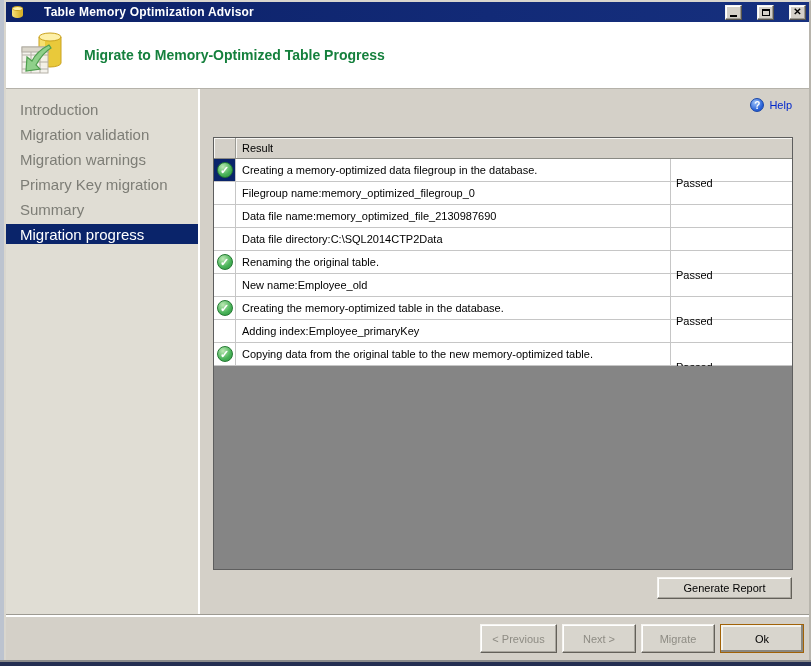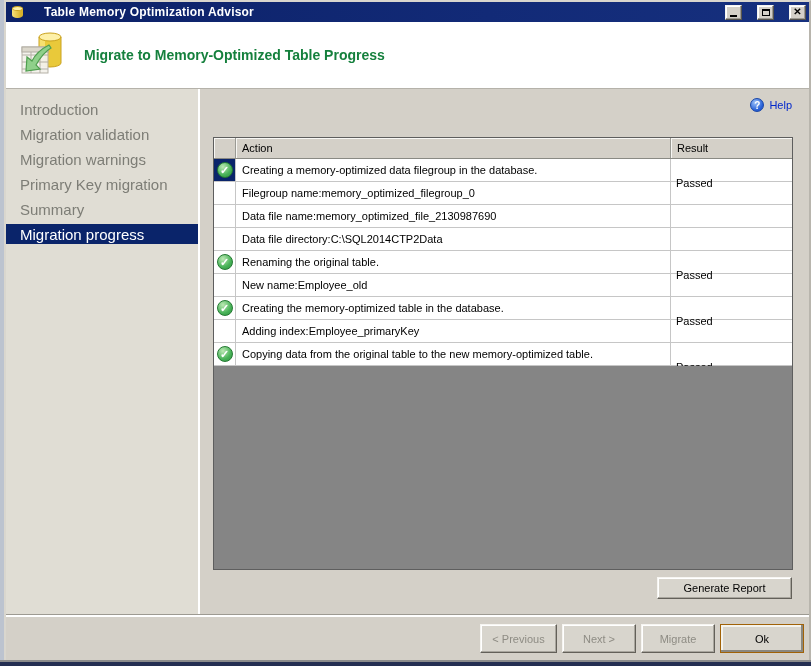--- a/index.html
+++ b/index.html
@@ -193,21 +193,20 @@
     <div id="content" data-name="content-panel">
 
       <div id="help" data-name="help-link">
         <div class="help-icon" data-name="help-icon">?</div>
         <span class="help-label" data-name="help-label">Help</span>
       </div>
 
       <div id="grid" data-name="progress-grid">
         <div id="grid-header-row" data-name="grid-header-row">
           <div class="gh-cell gh-icon" data-name="icon-column-header"></div>
-          <div class="gh-cell gh-action" data-name="action-column-header">Action</div>
           <div class="gh-cell gh-result" data-name="result-column-header">Result</div>
         </div>
         <div id="grid-rows" data-name="grid-rows">
             <div class="grid-row" data-name="table-row">
               <div class="gr-icon selected" data-name="row-status-cell">
                 <div class="check-icon" data-name="check-icon">✓</div>
               </div>
               <div class="gr-action" data-name="action-cell">Creating a memory-optimized data filegroup in the database.</div>
               <div class="gr-result" data-name="result-cell">Passed</div>
             </div>

